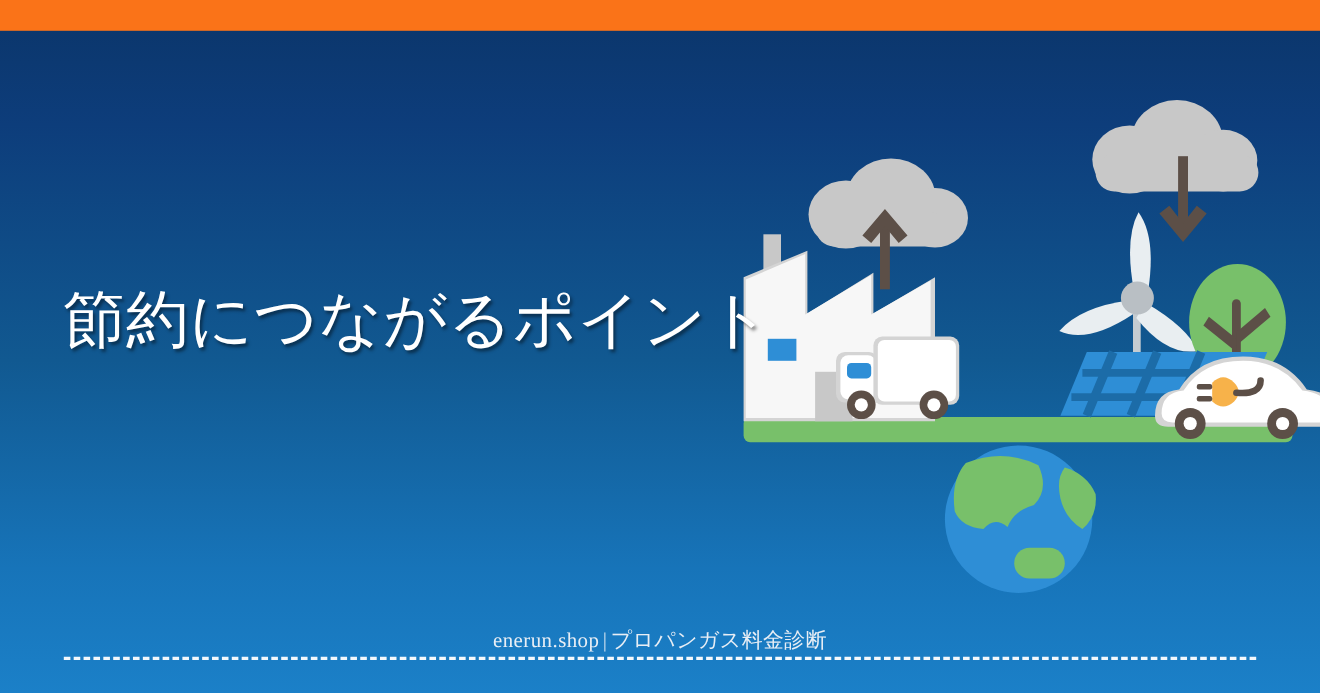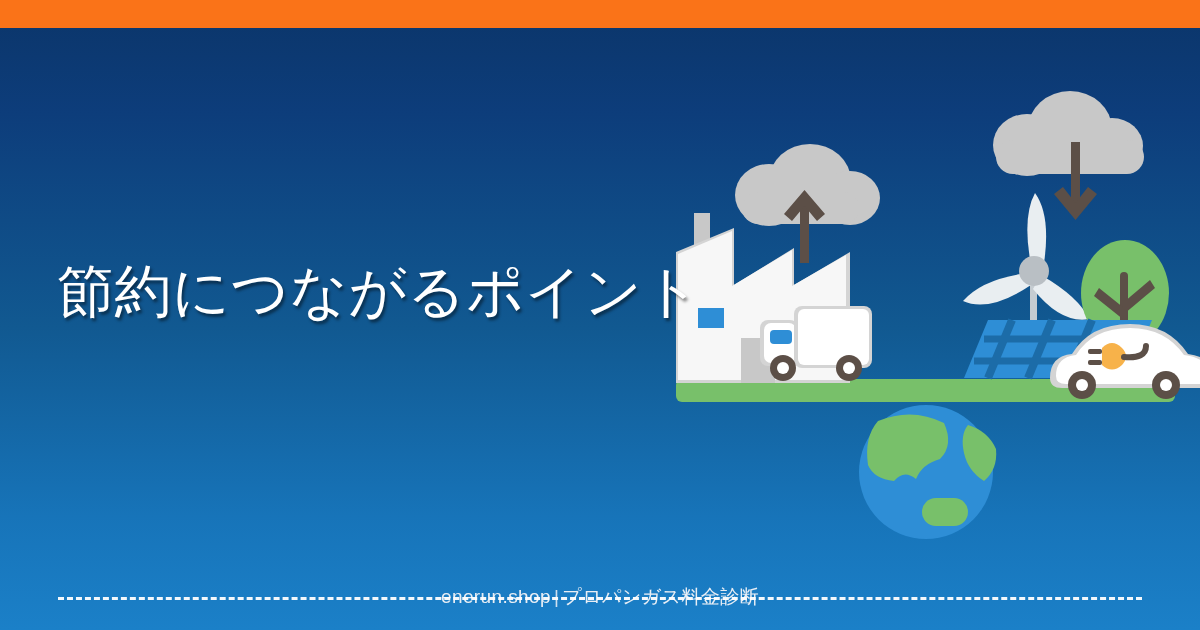--- a/index.html
+++ b/index.html
@@ -10,20 +10,21 @@
   body {
     font-family: "Liberation Sans", sans-serif;
   }
 
   .slide {
     position: relative;
     width: 1200px;
     height: 630px;
     overflow: hidden;
     background: linear-gradient(180deg, #0b3569 0%, #0d3d7b 18%, #115991 52%, #1774b9 82%, #1b80c8 100%);
+    font-family: Liberation Serif, serif;
   }
 
   
   .top-bar {
     position: absolute;
     left: 0; top: 0;
     width: 1200px;
     height: 28px;
     background: #fa7318;
   }
@@ -39,21 +40,21 @@
     letter-spacing: 0.5px;
     white-space: nowrap;
     text-shadow: 2px 3px 3px rgba(0,0,0,0.45);
     font-weight: 400;
   }
 
   
   .footer {
     position: absolute;
     left: 0;
-    top: 584px;
+    top: 569px;
     width: 1200px;
     text-align: center;
     font-size: 19px;
     color: #e8eef5;
     letter-spacing: 0.4px;
     white-space: nowrap;
   }
   .footer .sep {
     color: #cfe0ef;
     padding: 0 3px;

